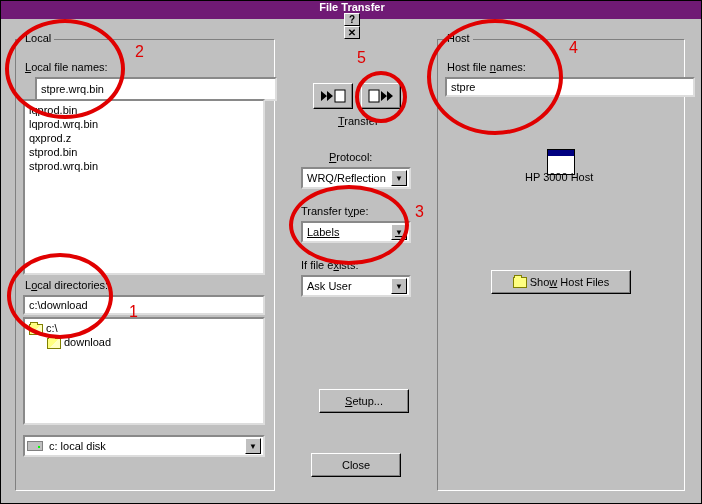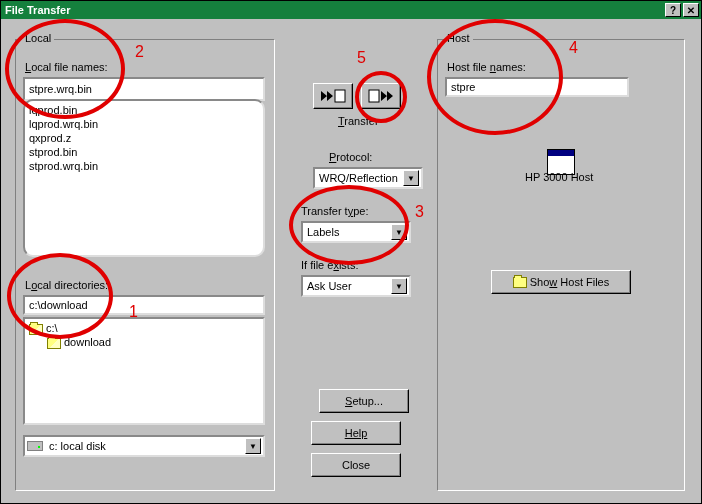--- a/index.html
+++ b/index.html
@@ -13,27 +13,28 @@
     position: relative;
   }
   .window {
     position: absolute;
     top: 0; left: 0;
     width: 702px; height: 504px;
     background: #c0c0c0;
     border: 1px solid #000;
   }
   .titlebar {
-    background: #15803d;
+    background: #701a75;
     color: #fff;
     height: 18px;
     display: flex;
     align-items: center;
     padding: 0 2px;
     font-weight: bold;
+    flex-direction: column;
   }
   .titlebar .title { flex: 1; padding-left: 2px; }
   .titlebar .btn {
     width: 16px; height: 14px;
     background: #c0c0c0;
     border: 1px solid #000;
     border-top-color: #fff; border-left-color: #fff;
     margin-left: 2px;
     display: flex; align-items: center; justify-content: center;
     font-size: 10px; color: #000;
@@ -170,22 +171,22 @@
     <span class="title">File Transfer</span>
     <div class="btn">?</div>
     <div class="btn">✕</div>
   </div>
   <div class="client">
 
     <div class="groupbox" style="left:14px; top:20px; width:260px; height:452px;">
       <span class="legend">Local</span>
     </div>
     <div class="label underline-first" style="left:24px; top:42px;">Local file names:</div>
-    <input class="textbox" style="left: 22px; top: 58px; width: 242px; height: 24px;" value="stpre.wrq.bin">
-    <div class="listbox" style="left:22px; top:80px; width:242px; height:158px;border-radius:10px;">
+    <input class="textbox" style="left: 34px; top: 58px; width: 242px; height: 24px;" value="stpre.wrq.bin">
+    <div class="listbox" style="left:22px; top:80px; width:242px; height:176px;">
       <div class="item">lqprod.bin</div>
       <div class="item">lqprod.wrq.bin</div>
       <div class="item">qxprod.z</div>
       <div class="item">stprod.bin</div>
       <div class="item">stprod.wrq.bin</div>
     </div>
 
     <div class="label" style="left:24px; top:260px;"><span style="text-decoration:none">L</span><span style="text-decoration:underline">o</span><span>cal directories:</span></div>
     <input class="textbox" style="left: 22px; top: 276px; width: 242px; height: 20px;" value="c:\download">
     <div class="listbox" style="left:22px; top:298px; width:242px; height:108px;">
@@ -207,52 +208,49 @@
     </div>
     <div class="btn3d" style="left:360px; top:64px; width:40px; height:26px;">
       <svg class="arrows" width="28" height="14">
           <rect x="2" y="1" width="10" height="12" fill="#fff" stroke="#000"></rect>
           <path d="M14 2 L20 7 L14 12 Z M20 2 L26 7 L20 12 Z" fill="#000"></path>
         </svg>
     </div>
     <div class="label" style="left:337px; top:96px;"><span style="text-decoration:underline">T</span><span>ransfer</span></div>
 
     <div class="label underline-first" style="left:300px; top:132px;padding-left:28px;">Protocol:</div>
-    <div class="select" style="left:300px; top:148px; width:110px; height:22px;margin-left:12px;">
+    <div class="select" style="left:300px; top:148px; width:110px; height:22px;">
       <span class="val">WRQ/Reflection</span>
       <span class="arrow">▼</span>
     </div>
 
     <div class="label" style="left:300px; top:186px;"><span>Transfer t</span><span style="text-decoration:underline">y</span><span>pe:</span></div>
-    <div class="select" style="left:300px; top:202px; width:110px; height:22px;">
+    <div class="select" style="left:300px; top:202px; width:110px; height:22px;text-decoration:underline;">
       <span class="val">Labels</span>
       <span class="arrow">▼</span>
     </div>
 
     <div class="label" style="left:300px; top:240px;"><span>If file e</span><span style="text-decoration:underline">x</span><span>ists:</span></div>
     <div class="select" style="left:300px; top:256px; width:110px; height:22px;">
       <span class="val">Ask User</span>
       <span class="arrow">▼</span>
     </div>
 
     <div class="btn3d" style="left:318px; top:370px; width:90px; height:24px;">
         <span><span style="text-decoration:underline">S</span>etup...</span>
-      </div>
-    <div class="btn3d" style="left:310px; top:402px; width:90px; height:24px;">
-        <span style="text-decoration:underline">Help</span>
       </div>
     <div class="btn3d" style="left:310px; top:434px; width:90px; height:24px;">
         <span>Close</span>
       </div>
 
     <div class="groupbox" style="left:436px; top:20px; width:248px; height:452px;">
       <span class="legend">Host</span>
     </div>
     <div class="label" style="left:446px; top:42px;"><span>Host file </span><span style="text-decoration:underline">n</span><span>ames:</span></div>
-    <input class="textbox" style="left: 444px; top: 58px; width: 184px; height: 20px;" value="stpre">
+    <input class="textbox" style="left: 444px; top: 58px; width: 250px; height: 20px;" value="stpre">
 
     <div class="host-icon" style="left:546px; top:130px;"></div>
     <div class="label" style="left:524px; top:152px;">HP 3000 Host</div>
 
     <div class="btn3d" style="left:490px; top:206px; width:140px; height:24px;margin-top:45px;">
       <span class="folder-icon"></span>
       <span><span>Sho</span><span style="text-decoration:underline">w</span><span> Host Files</span></span>
     </div>
 
     <div class="circle" style="left:6px; top:234px; width:106px; height:86px;"></div>

